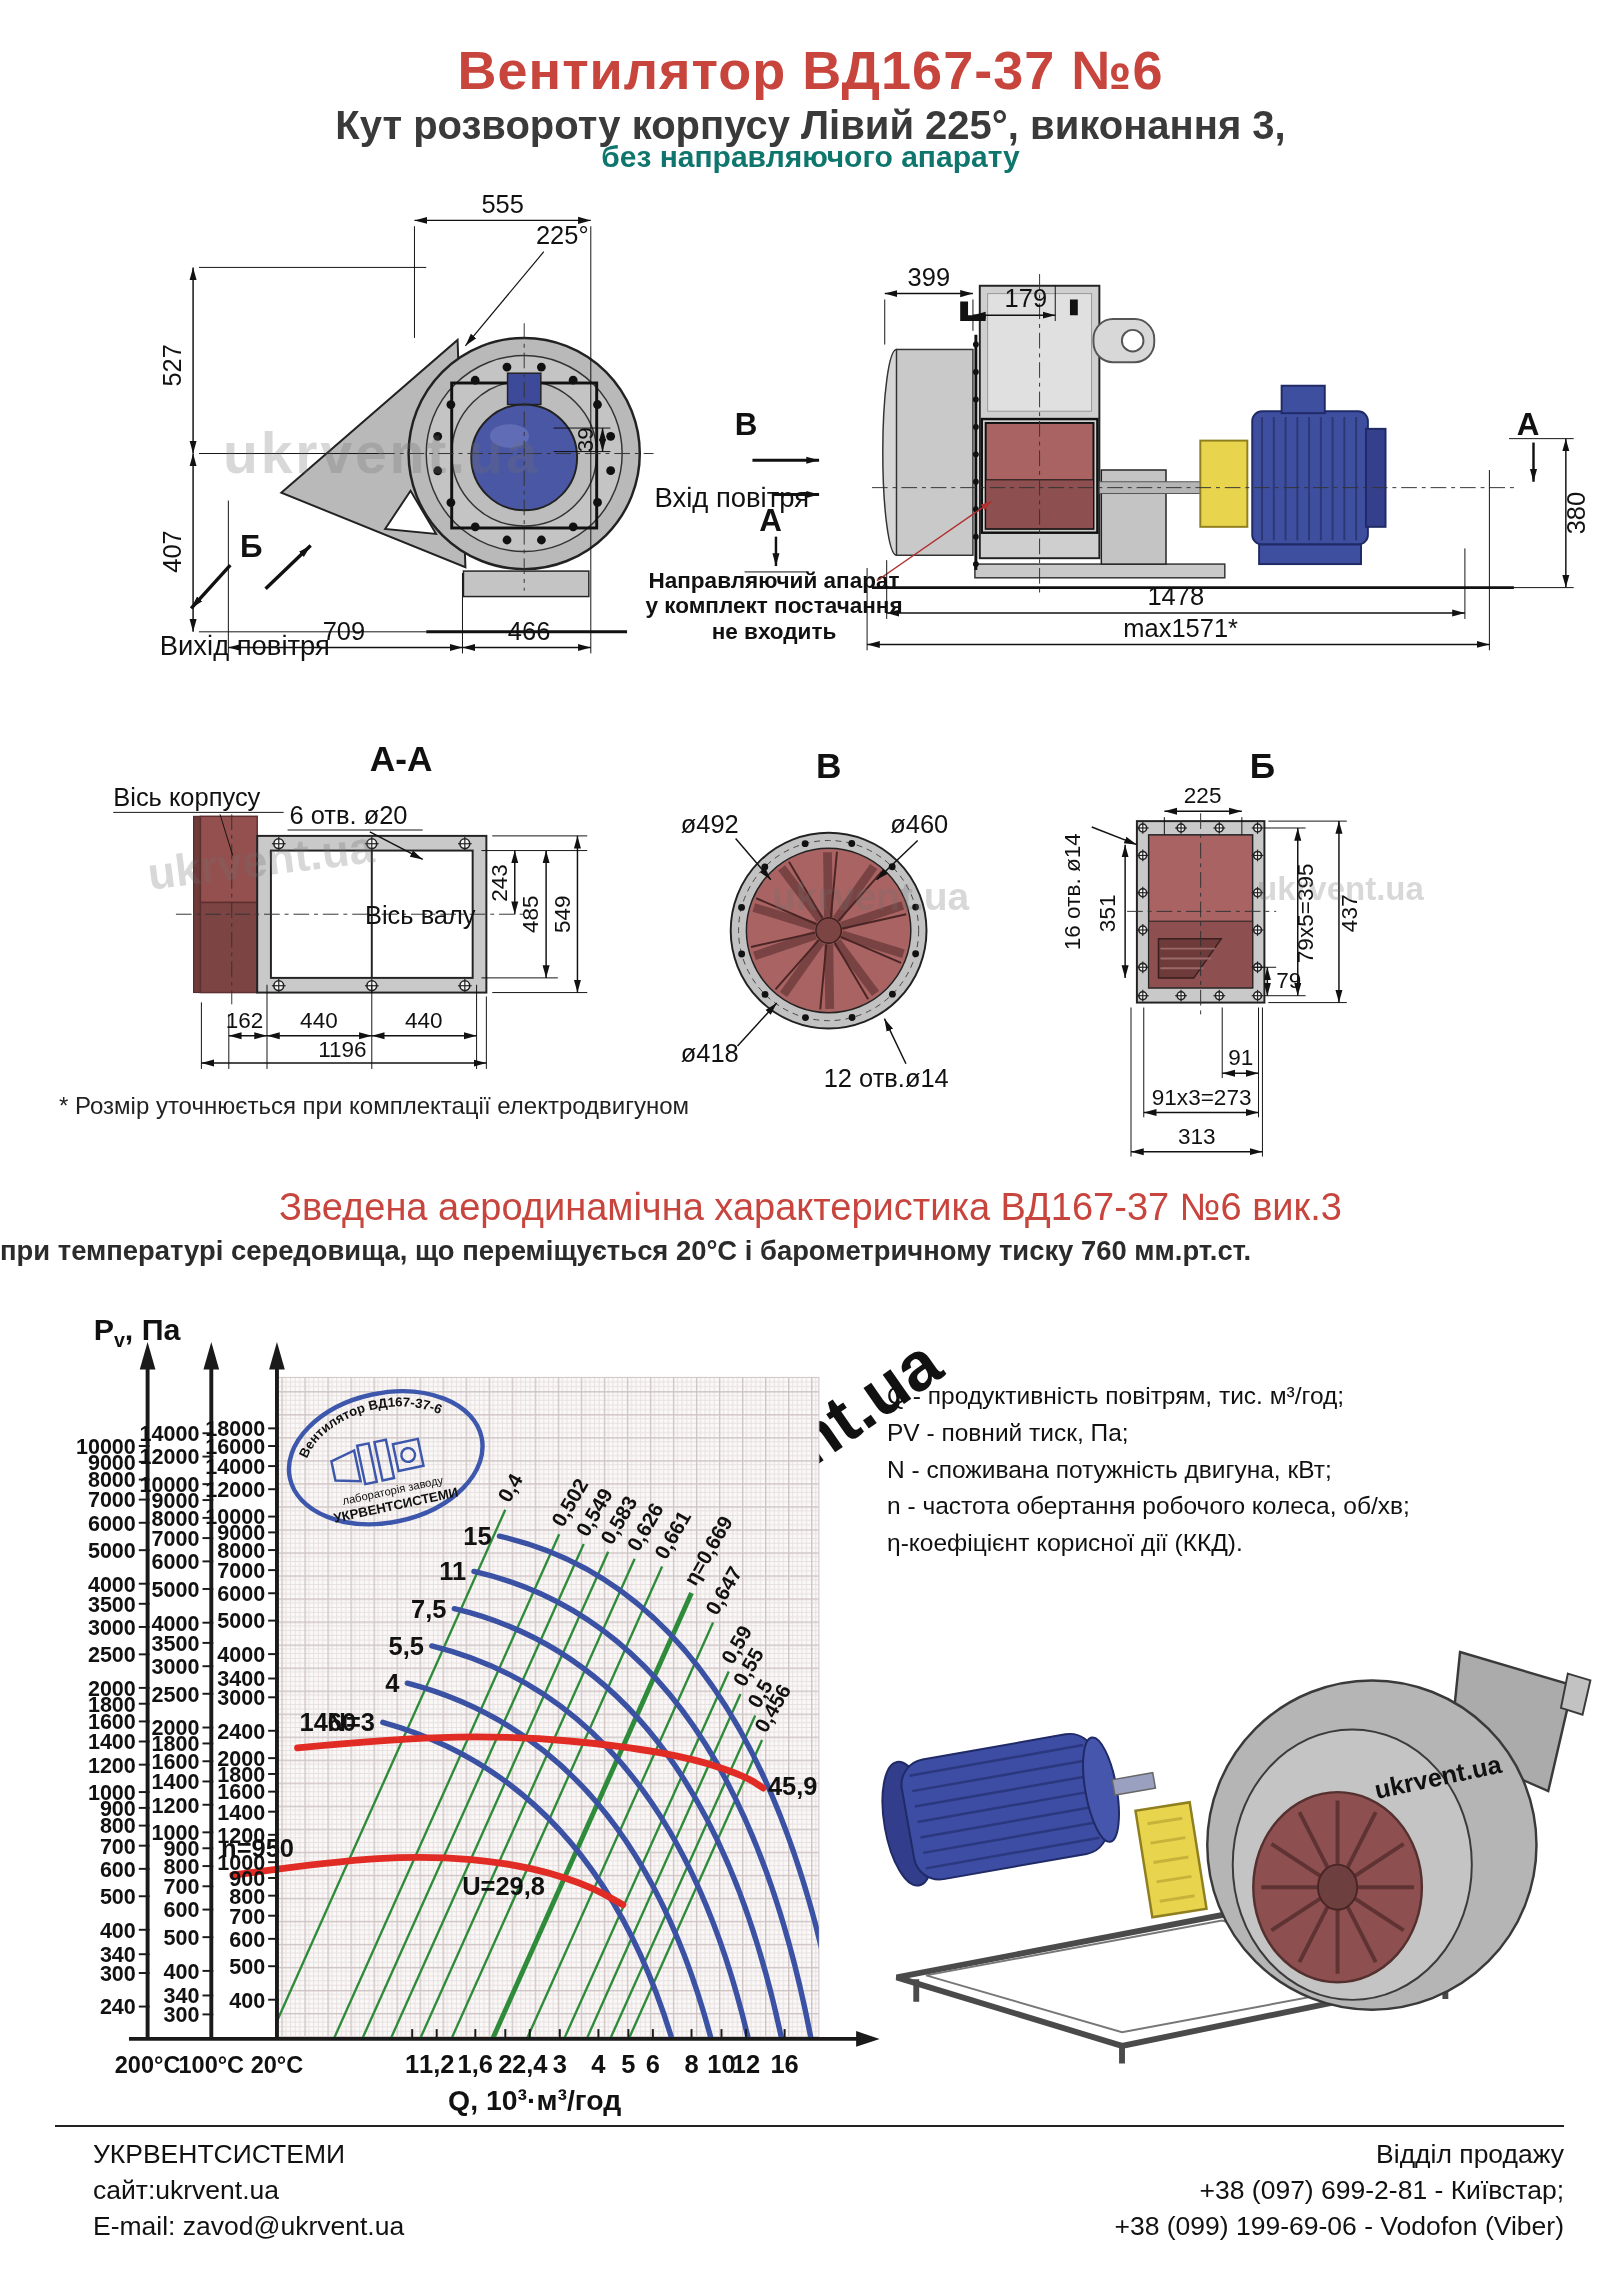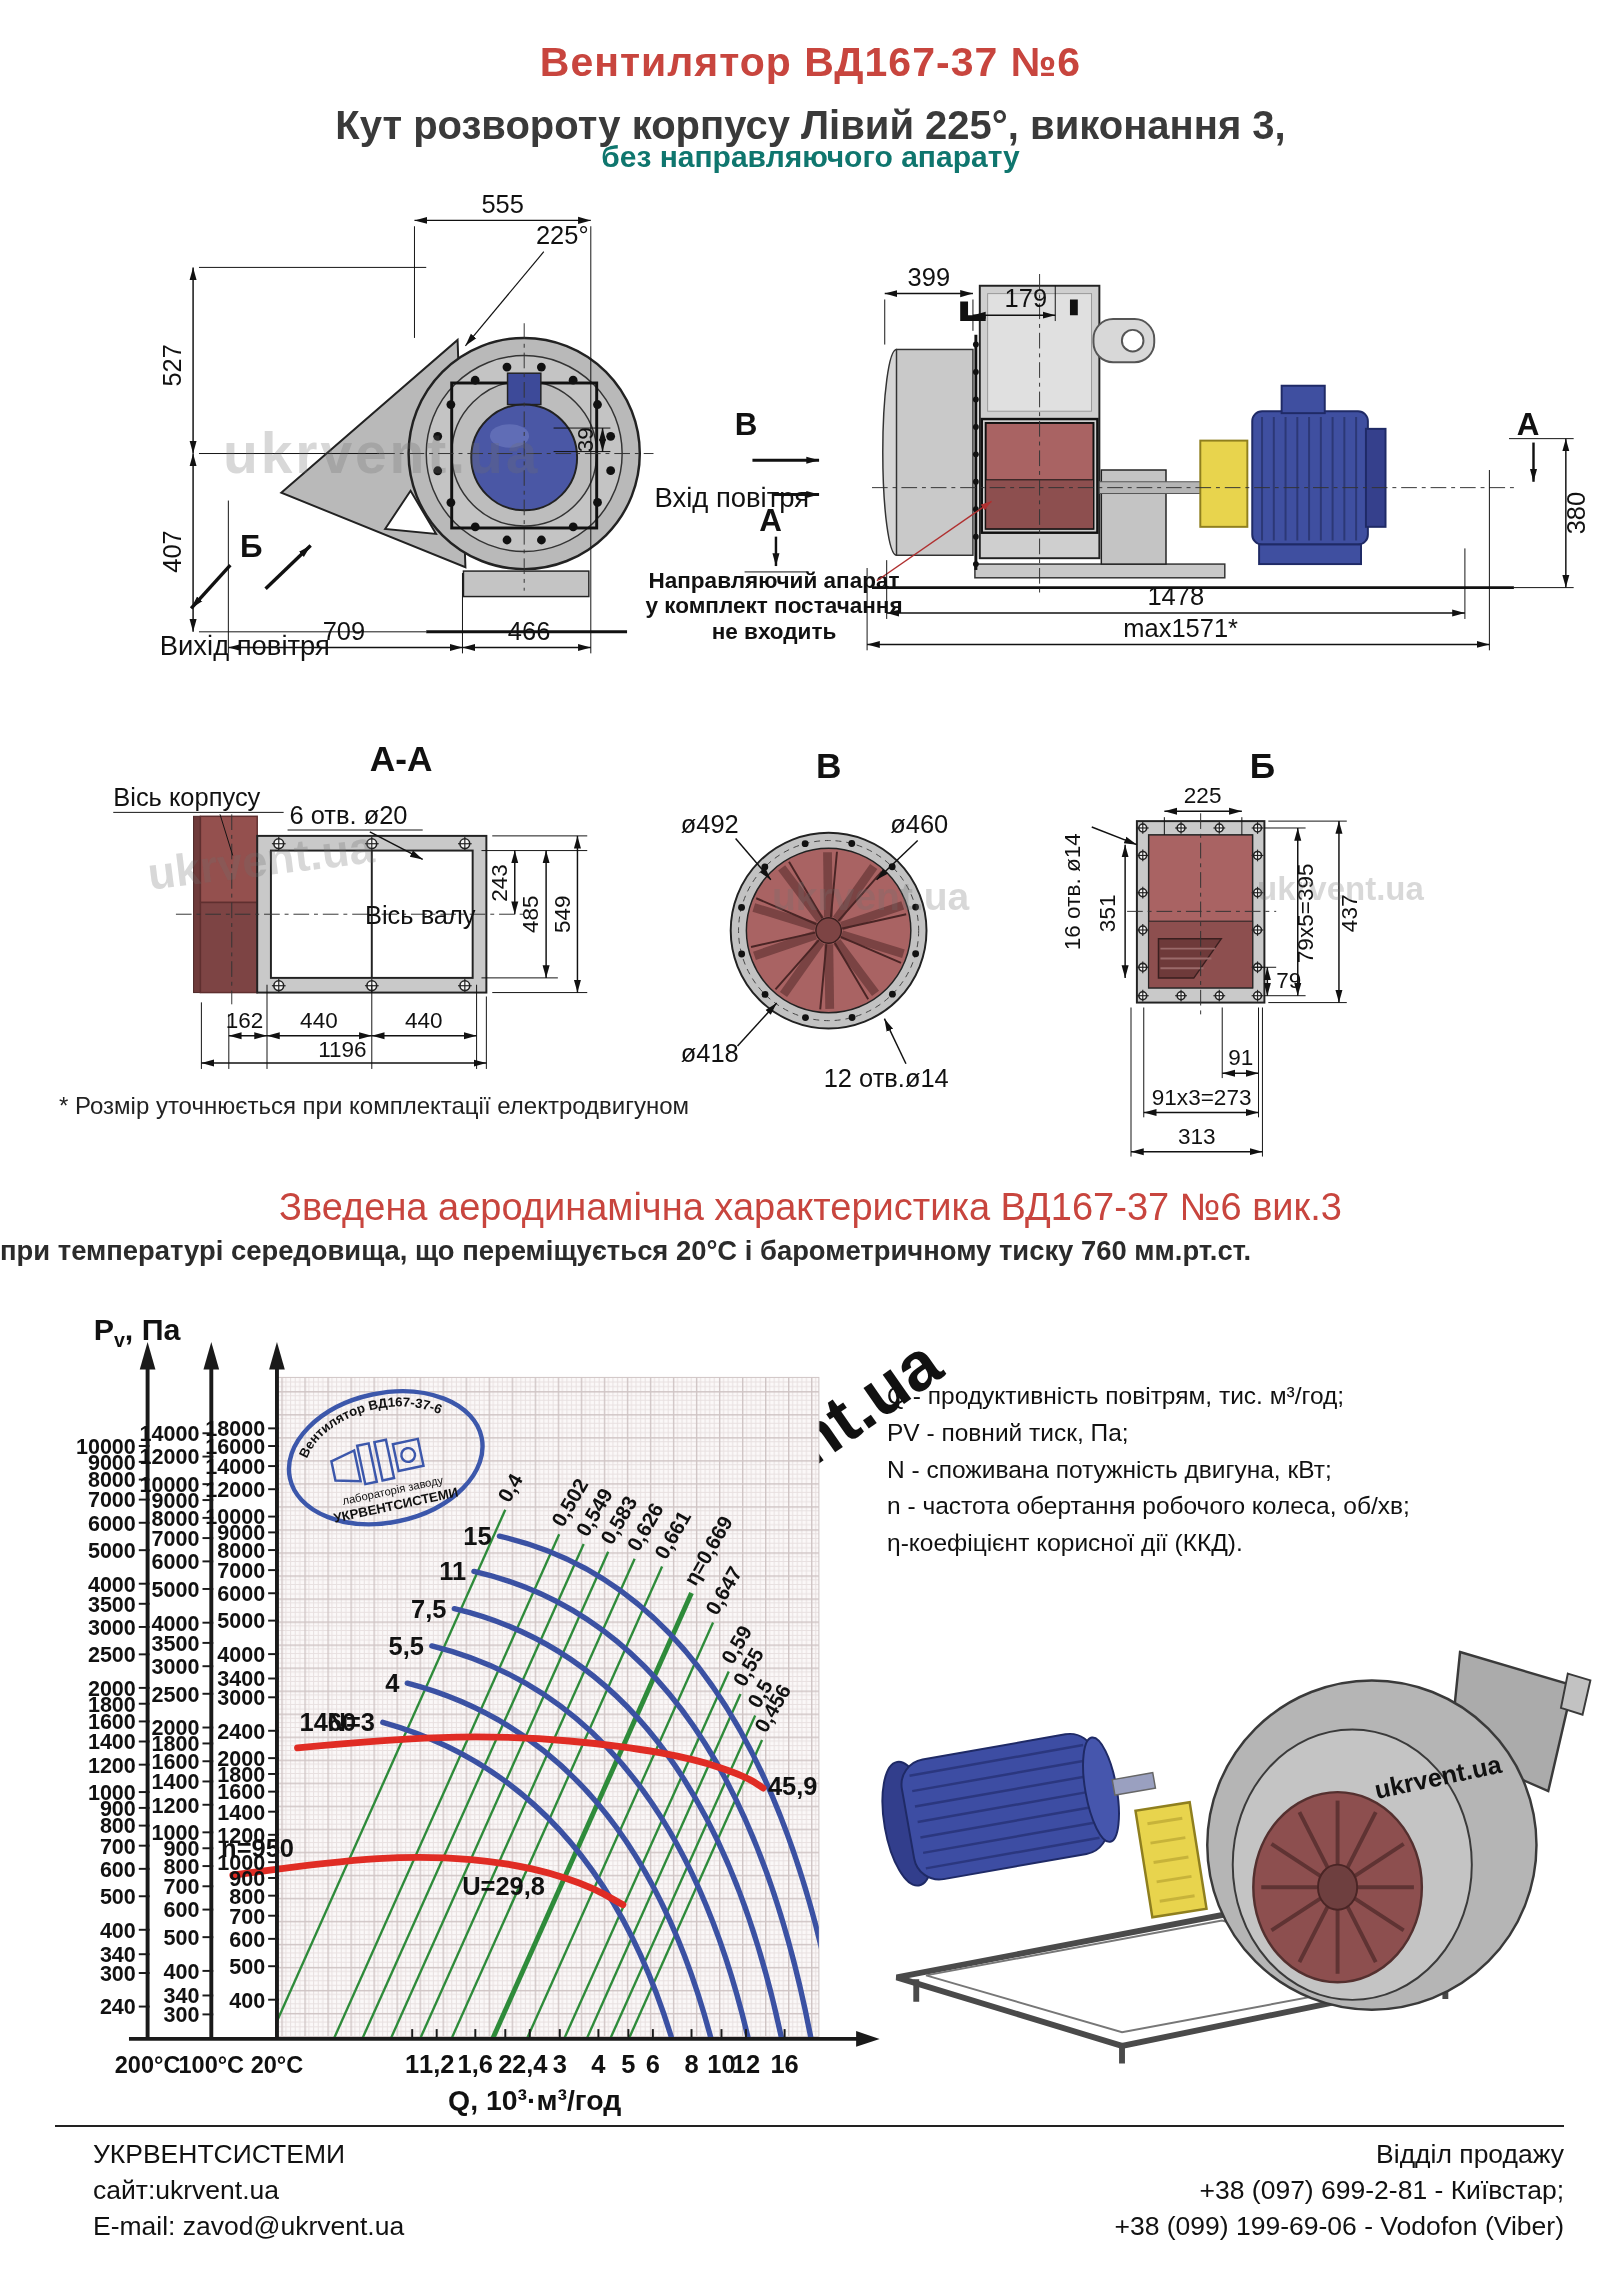--- a/index.html
+++ b/index.html
@@ -5,21 +5,21 @@
   html,body{margin:0;padding:0;background:#9a9a9a;}
   .page{position:relative;width:1621px;height:2293px;background:#ffffff;font-family:"Liberation Sans",sans-serif;margin:0 auto;overflow:hidden;}
   .abs{position:absolute;}
   svg{position:absolute;overflow:visible;}
   svg text{font-family:"Liberation Sans",sans-serif;fill:#111;}
   .dim{font-size:26px;fill:#111;}
   .dimS{font-size:23px;fill:#111;}
   .big{font-size:32px;font-weight:bold;fill:#111;}
   .secT{font-size:36px;font-weight:bold;fill:#111;}
   .lbl{font-size:28px;fill:#111;}
-  #title{top:39px;width:100%;text-align:center;font-size:41px;font-weight:bold;color:#c8453e;letter-spacing:1px;}
+  #title{top:39px;width:100%;text-align:center;font-size:54px;font-weight:bold;color:#c8453e;letter-spacing:1px;}
   #subtitle1{top:103px;width:100%;text-align:center;font-size:40px;font-weight:bold;color:#3a3a3a;}
   #subtitle2{top:140px;width:100%;text-align:center;font-size:30px;font-weight:bold;color:#0f766e;}
   #front-svg{left:132px;top:191px;}
   #side-svg{left:627px;top:176px;}
   #aa-svg{left:78px;top:720px;}
   #v-svg{left:667px;top:725px;}
   #b-svg{left:1029px;top:725px;}
   #chart-svg{left:74px;top:1299px;}
   #fan3d-svg{left:828px;top:1556px;}
   .wm{position:absolute;color:rgba(110,110,110,0.27);font-weight:bold;}

